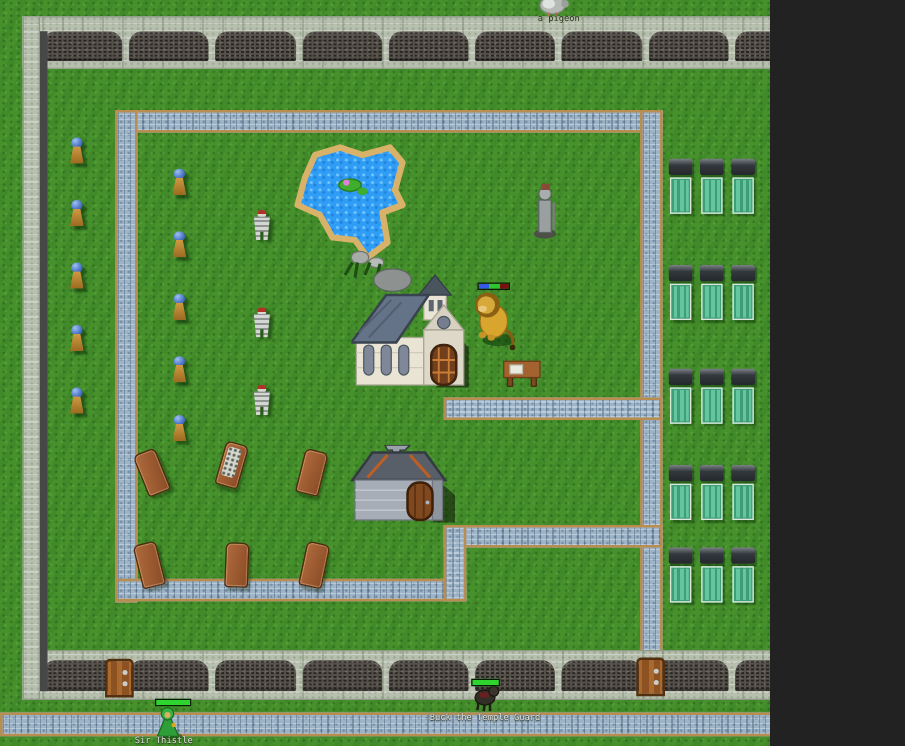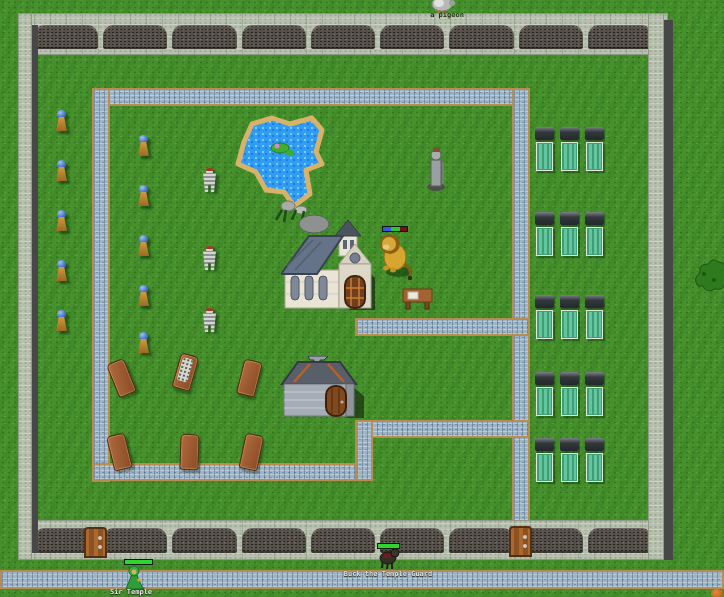--- a/index.html
+++ b/index.html
@@ -1,26 +1,25 @@
 <!DOCTYPE html>
 <html><head>
 <meta charset="utf-8">
 <title>Temple Courtyard</title>
 <style>
   html,body{margin:0;padding:0;background:#222;}
   #stage{
-    position:relative;width:724px;height:597px;overflow:hidden;
+    position:relative;width:616px;height:597px;overflow:hidden;
     font-family:"DejaVu Sans Mono",monospace;
     background-color:#46912c;
     background-image:
       radial-gradient(rgba(15,60,8,.30) 1px,transparent 1.4px),
       radial-gradient(rgba(130,200,90,.25) 1px,transparent 1.4px),
       repeating-linear-gradient(115deg,rgba(0,40,0,.07) 0 6px,transparent 6px 13px);
     background-size:6px 5px,9px 7px,auto;
-    font-weight:bold;
   }
   
   .wall-band{
     position:absolute;z-index:3;
     background-color:#b7bfae;
     background-image:
       repeating-linear-gradient(90deg,rgba(90,110,80,.28) 0 1px,transparent 1px 16px),
       repeating-linear-gradient(0deg,rgba(255,255,255,.28) 0 1px,transparent 1px 6px),
       radial-gradient(rgba(70,90,60,.22) 1px,transparent 1.3px);
     background-size:auto,auto,5px 4px;
@@ -307,18 +306,18 @@
   <div class="tiny-label" id="npc-label">Buck the Temple Guard</div>
 
   <div class="hp-bar" id="player-hp"></div>
   <svg class="prop" style="left:122px;top:564px;z-index:6;" width="26" height="28">
     <ellipse cx="14" cy="25" rx="10" ry="3" fill="rgba(0,30,0,.4)"></ellipse>
     <polygon points="4,25 12,5 21,25" fill="#2f9e38" stroke="#1b6a20"></polygon>
     <circle cx="12" cy="7" r="5" fill="#37b042" stroke="#1b6a20"></circle>
     <circle cx="12" cy="8" r="2.4" fill="#d8b060"></circle>
     <circle cx="17" cy="16" r="1.8" fill="#d8a820"></circle>
   </svg>
-  <div class="tiny-label" id="player-label">Sir Temple</div>
+  <div class="tiny-label" id="player-label">Sir Thistle</div>
 
   <div class="prop" style="left:711px;top:589px;width:12px;height:8px;z-index:6;
        background:radial-gradient(circle at 40% 40%,#e08a38,#c05a18);border-radius:50% 50% 40% 40%;"></div>
 
 </div>
 
 </body></html>

